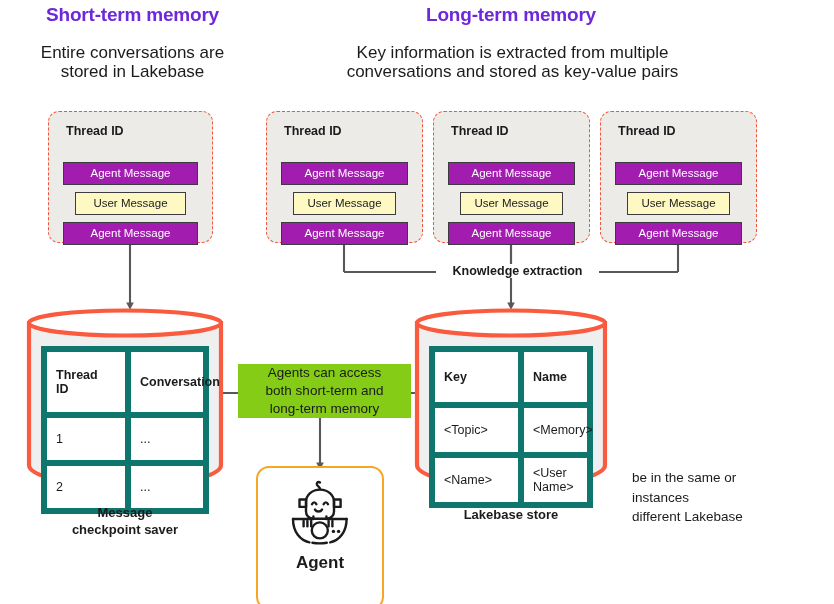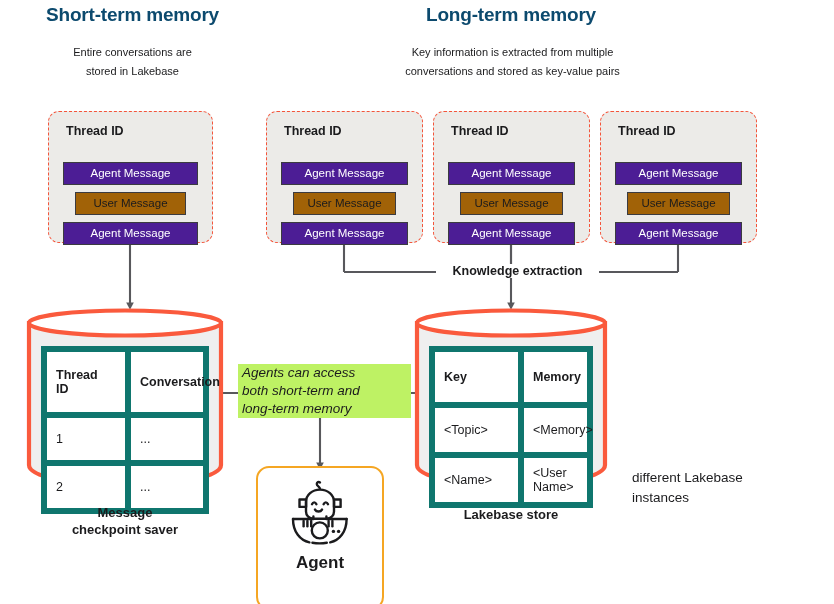--- a/index.html
+++ b/index.html
@@ -20,27 +20,27 @@
     left: 0; top: 0;
     width: 834px;
     height: 604px;
   }
   .abs { position: absolute; }
 
   
   .col-title {
     font-size: 19px;
     font-weight: bold;
-    color: #0c4a6e;
+    color: #6d28d9;
     letter-spacing: -0.2px;
     text-align: center;
     white-space: nowrap;
   }
   .col-sub {
-    font-size: 11px;
+    font-size: 17px;
     font-weight: normal;
     color: #1b1b1d;
     text-align: center;
     line-height: 19px;
   }
 
   
   .thread-card {
     box-sizing: border-box;
     background: #ecebe8;
@@ -57,25 +57,25 @@
   .msg {
     box-sizing: border-box;
     height: 23px;
     line-height: 21px;
     text-align: center;
     font-size: 11.5px;
     border: 1.2px solid #3b3b40;
     margin-bottom: 7px;
   }
   .msg.agent {
-    background: #4c1d95;
+    background: #a21caf;
     color: #ffffff;
   }
   .msg.user {
-    background: #a16207;
+    background: #fef9c3;
     color: #1b1b1d;
   }
   .msg:last-child { margin-bottom: 0; }
   .msg.narrow { margin-left: 12px; margin-right: 12px; }
 
   
   svg.wires {
     position: absolute;
     left: 0; top: 0;
     width: 834px;
@@ -88,24 +88,23 @@
     font-size: 12.5px;
     font-weight: bold;
     background: #ffffff;
     padding: 0 7px;
     white-space: nowrap;
     text-align: center;
   }
   .wire-note {
     font-size: 13.5px;
     line-height: 18px;
-    text-align: left;
-    background: #bef264;
+    text-align: center;
+    background: #84cc16;
     padding: 0 4px;
-    font-style: italic;
   }
 
   
   .cyl { position: absolute; }
   .cyl-svg { position: absolute; left: 0; top: 0; }
   .cyl-table {
     position: absolute;
     border-collapse: collapse;
     background: #ffffff;
     table-layout: fixed;
@@ -269,21 +268,21 @@
 
   <div class="cyl" style="left:414px; top:307px; width:194px; height:180px;">
     <svg class="cyl-svg" width="194" height="180" viewBox="0 0 194 180">
       <path d="M3,16 L3,158 C3,170 46,178 97,178 C148,178 191,170 191,158 L191,16 Z" fill="#efefef" stroke="#fa5a3d" stroke-width="4.2"></path>
       <ellipse cx="97" cy="16" rx="94" ry="12.5" fill="#ffffff" stroke="#fa5a3d" stroke-width="4.2"></ellipse>
     </svg>
     <table class="cyl-table" style="left:15px; top:39px; width:164px;border-radius:31px;">
       <tbody>
           <tr>
         <th style="width:65px; height:38px;">Key</th>
-        <th>Memory</th>
+        <th>Name</th>
       </tr>
       <tr>
         <td style="height:32px;">&lt;Topic&gt;</td>
         <td>&lt;Memory&gt;</td>
       </tr>
       <tr>
         <td style="height:32px;margin-top:16px;">&lt;Name&gt;</td>
         <td>&lt;User Name&gt;</td>
       </tr>
     </tbody>
@@ -325,17 +324,18 @@
       </g>
       <g fill="#1b1b1d">
         <circle cx="50.4" cy="54.4" r="1.7"></circle>
         <circle cx="55.6" cy="54.4" r="1.7"></circle>
       </g>
     </svg>
     <div class="agent-label">Agent</div>
   </div>
 
   <div class="footnote" style="left:632px; top:468px; width:196px;">
+    <div>be in the same or</div>
+    <div>instances</div>
     <div>different Lakebase</div>
-    <div>instances</div>
   </div>
 
 </div>
 
 </body></html>

